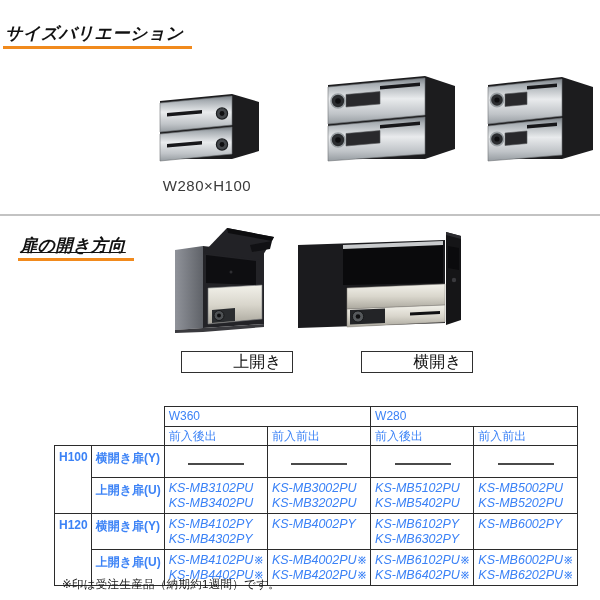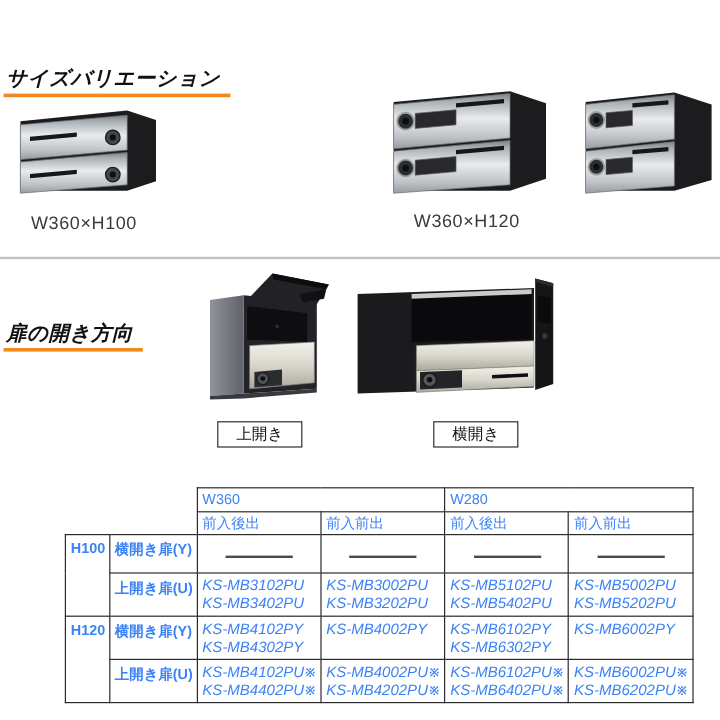--- a/index.html
+++ b/index.html
@@ -2,42 +2,42 @@
 <html><head>
 <meta charset="utf-8">
 <style>
   html,body{margin:0;padding:0;background:#fff;}
   body{font-family:"Liberation Sans","DejaVu Sans",sans-serif;color:#1f1f1f;}
   #stage{position:relative;width:600px;height:600px;background:#fff;overflow:hidden;}
 
   
   .sec-h{position:absolute;font-style:italic;font-weight:bold;font-size:17px;
          letter-spacing:.5px;color:#111;border-bottom:3px solid #f18a1d;
-         padding:0 8px 2px 2px;line-height:20px;margin-top:32px;}
+         padding:0 8px 2px 2px;line-height:20px;}
   #h-size{left:3px;top:24px;}
-  #h-door{left:3px;top:236px;}
+  #h-door{left:18px;top:236px;text-decoration:underline;}
 
   .divider{position:absolute;left:0;top:214px;width:600px;height:2px;background:#c3c3c3;}
 
   
   .product{position:absolute;margin:0;}
   .product figcaption{margin-top:8px;text-align:center;font-size:15px;color:#3a3a3a;letter-spacing:.5px;}
   #p1{left:9px;top:89px;width:122px;}
   #p2{left:154px;top:89px;width:106px;}
   #p3{left:322px;top:73px;width:134px;}
   #p4{left:482px;top:73px;width:112px;}
   #p1 figcaption{margin-top:10px;}
   #p2 figcaption{margin-top:10px;}
 
   
   .doorfig{position:absolute;margin:0;}
   #f-up{left:172px;top:227px;}
   #f-side{left:288px;top:228px;}
   .openlabel{position:absolute;width:69px;height:20px;border:1px solid #2f2f2f;
-             text-align:center;line-height:20px;font-size:13px;color:#111;background:#fff;}
+             text-align:center;line-height:20px;font-size:16px;color:#111;background:#fff;padding-left:41px;}
   #lbl-up{left:181px;top:351px;}
   #lbl-side{left:361px;top:351px;}
 
   
   #spec{position:absolute;left:54px;top:406px;border-collapse:collapse;table-layout:fixed;
         font-size:12px;color:#3b82f6;}
   #spec td{border:1px solid #2b2b2b;padding:2px 3px 2px 4px;vertical-align:top;
            overflow:hidden;white-space:nowrap;}
   #spec td.nb{border:none;}
   #spec .code{font-size:12.5px;line-height:15px;padding-top:3px;}
@@ -71,51 +71,50 @@
       <linearGradient id="grayside" x1="0" y1="0" x2="1" y2="0">
         <stop offset="0" stop-color="#90939a"></stop>
           <stop offset="1" stop-color="#5f6268"></stop>
       </linearGradient>
     </defs>
   </svg>
 
   
   <div class="sec-h" id="h-size">サイズバリエーション</div>
 
-  <figure class="product" id="p1">
-    <svg width="122" height="74" viewBox="0 0 122 74">
-      <polygon points="8,12 97,3 121,11 121,62 97,70 8,70" fill="#1c1c1e"></polygon>
-      <polygon points="8,15 97,7 97,36 8,44" fill="url(#steel)" stroke="#6e7275" stroke-width="0.6"></polygon>
-      <polygon points="8,46 97,38 97,65 8,72" fill="url(#steel)" stroke="#6e7275" stroke-width="0.6"></polygon>
-      <polygon points="16,25 55,21.5 55,25 16,28.5" fill="#17171a"></polygon>
-      <circle cx="85" cy="25.5" r="6" fill="#44474b" stroke="#1e2023" stroke-width="1.2"></circle>
-      <circle cx="85" cy="25.5" r="2.6" fill="#0f0f11"></circle>
-      <polygon points="16,56 55,52.5 55,56 16,59.5" fill="#17171a"></polygon>
-      <circle cx="85" cy="56.5" r="6" fill="#44474b" stroke="#1e2023" stroke-width="1.2"></circle>
-      <circle cx="85" cy="56.5" r="2.6" fill="#0f0f11"></circle>
-    </svg>
-    <figcaption>W360×H100</figcaption>
-  </figure>
-
+
+  <figure class="product" id="p2">
+    <svg width="106" height="74" viewBox="0 0 106 74">
+      <polygon points="6,12 78,5 105,13 105,62 78,70 6,70" fill="#1c1c1e"></polygon>
+      <polygon points="6,14 78,7 78,36 6,43" fill="url(#steel)" stroke="#6e7275" stroke-width="0.6"></polygon>
+      <polygon points="6,45 78,38 78,65 6,72" fill="url(#steel)" stroke="#6e7275" stroke-width="0.6"></polygon>
+      <polygon points="13,24 48,21 48,24.5 13,27.5" fill="#17171a"></polygon>
+      <circle cx="68" cy="24.5" r="5.6" fill="#44474b" stroke="#1e2023" stroke-width="1.2"></circle>
+      <circle cx="68" cy="24.5" r="2.4" fill="#0f0f11"></circle>
+      <polygon points="13,55 48,52 48,55.5 13,58.5" fill="#17171a"></polygon>
+      <circle cx="68" cy="55.5" r="5.6" fill="#44474b" stroke="#1e2023" stroke-width="1.2"></circle>
+      <circle cx="68" cy="55.5" r="2.4" fill="#0f0f11"></circle>
+    </svg>
+    <figcaption>W280×H100</figcaption>
+  </figure>
 
   <figure class="product" id="p3">
     <svg width="134" height="90" viewBox="0 0 134 90">
       <polygon points="6,12 103,3 133,13 133,76 103,86 6,86" fill="#1c1c1e"></polygon>
       <polygon points="6,14 103,5 103,42 6,51" fill="url(#steel)" stroke="#6e7275" stroke-width="0.6"></polygon>
       <polygon points="6,53 103,44 103,81 6,88" fill="url(#steel)" stroke="#6e7275" stroke-width="0.6"></polygon>
       <polygon points="58,13 98,9.5 98,13 58,16.5" fill="#17171a"></polygon>
       <polygon points="24,21.5 58,18.5 58,31 24,34" fill="#29292c" stroke="#55585b" stroke-width="0.6"></polygon>
       <circle cx="16" cy="28" r="7" fill="#2b2d30" stroke="#9aa0a4" stroke-width="1.6"></circle>
       <circle cx="16" cy="28" r="2.8" fill="#0e0e10"></circle>
       <polygon points="58,52 98,48.5 98,52 58,55.5" fill="#17171a"></polygon>
       <polygon points="24,60.5 58,57.5 58,70 24,73" fill="#29292c" stroke="#55585b" stroke-width="0.6"></polygon>
       <circle cx="16" cy="67" r="7" fill="#2b2d30" stroke="#9aa0a4" stroke-width="1.6"></circle>
       <circle cx="16" cy="67" r="2.8" fill="#0e0e10"></circle>
     </svg>
-    <figcaption>W360×H120</figcaption>
   </figure>
 
   <figure class="product" id="p4">
     <svg width="112" height="90" viewBox="0 0 112 90">
       <polygon points="6,12 80,4 111,14 111,77 80,86 6,86" fill="#1c1c1e"></polygon>
       <polygon points="6,14 80,6 80,43 6,51" fill="url(#steel)" stroke="#6e7275" stroke-width="0.6"></polygon>
       <polygon points="6,53 80,45 80,82 6,88" fill="url(#steel)" stroke="#6e7275" stroke-width="0.6"></polygon>
       <polygon points="45,13 75,10.5 75,14 45,16.5" fill="#17171a"></polygon>
       <polygon points="23,21 45,19 45,31.5 23,33.5" fill="#29292c" stroke="#55585b" stroke-width="0.6"></polygon>
       <circle cx="15" cy="27" r="6.6" fill="#2b2d30" stroke="#9aa0a4" stroke-width="1.6"></circle>
@@ -262,14 +261,15 @@
             <span class="l">KS-MB6402PU※</span>
           </td>
       <td class="code">
         <span class="l">KS-MB6002PU※</span>
             <span class="l">KS-MB6202PU※</span>
           </td>
     </tr>
   </tbody>
     </table>
 
+  <div class="footnote">※印は受注生産品（納期約1週間）です。</div>
 
 </div>
 
 </body></html>

